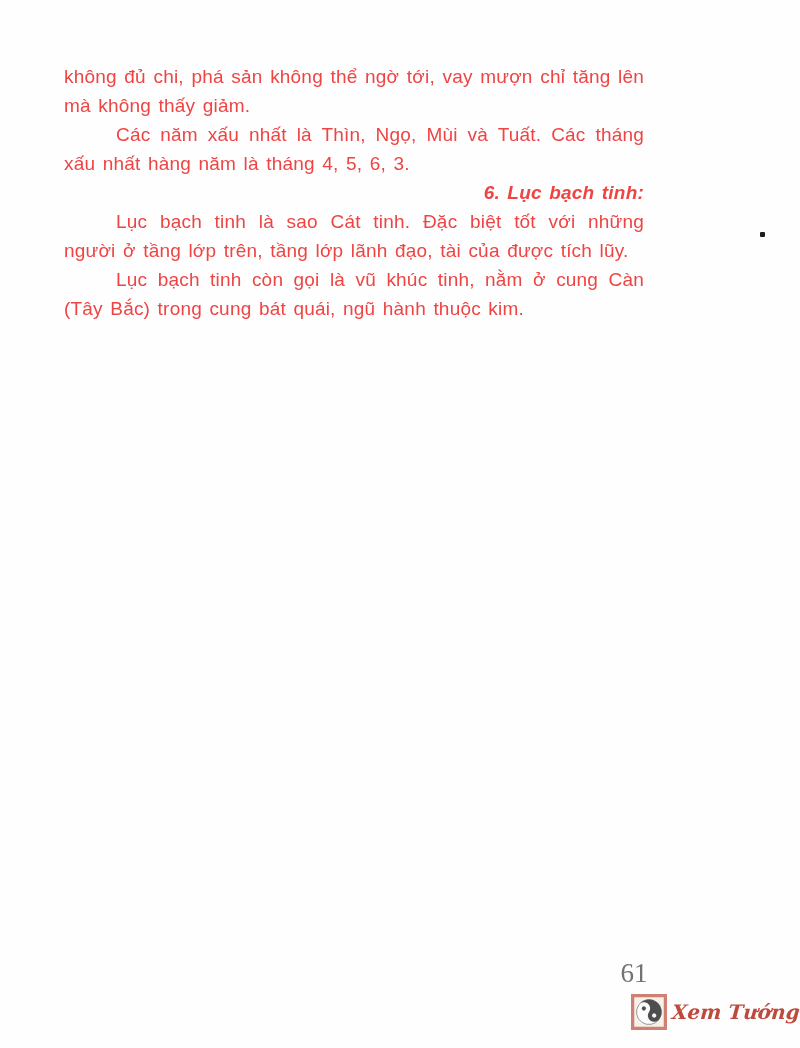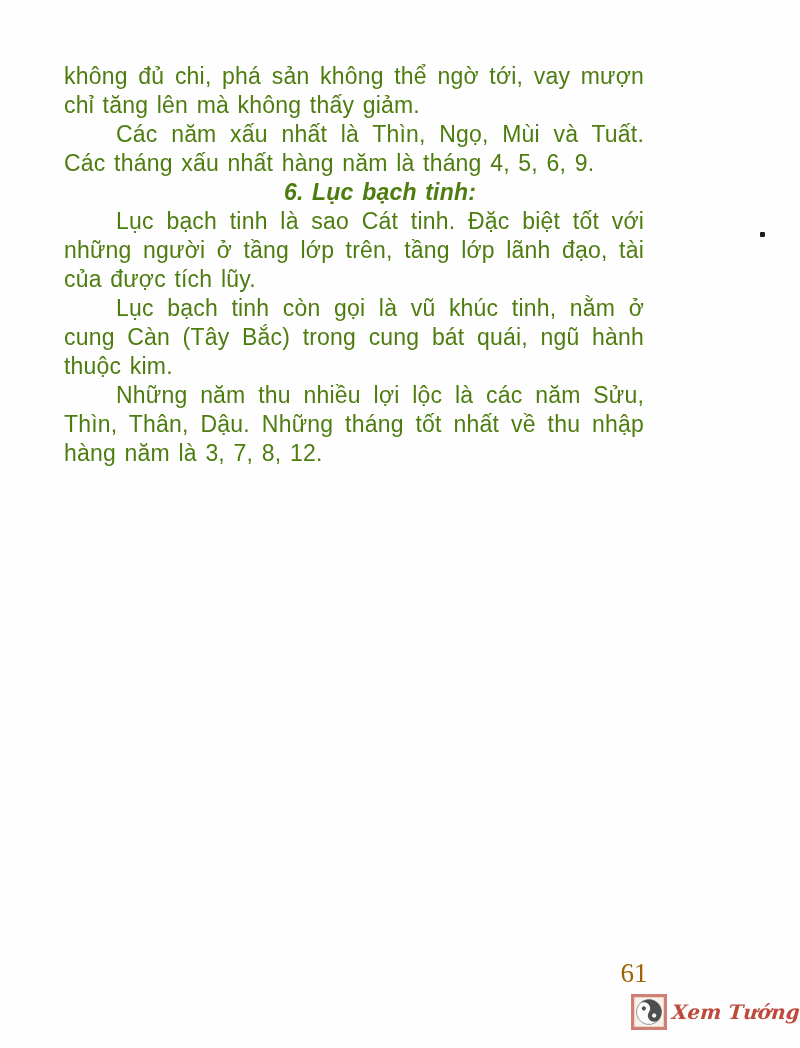--- a/index.html
+++ b/index.html
@@ -18,57 +18,57 @@
   .scan-page {
     position: absolute;
     inset: 0;
     background: #fefefe;
   }
   .text-block {
     position: absolute;
     left: 64px;
     top: 62px;
     width: 580px;
-    color: #4d7c0f;
-    font-size: 23px;
+    color: #ef4444;
+    font-size: 19px;
     line-height: 29px;
     text-align: justify;
     letter-spacing: 0.2px;
     word-spacing: 2px;
   }
   .text-block p {
     margin: 0;
     text-indent: 52px;
   }
   .text-block p.noindent {
     text-indent: 0;
   }
   .text-block p.heading {
     font-weight: bold;
     font-style: italic;
-    text-align: center;
+    text-align: right;
   }
   .ink-speck {
     position: absolute;
     left: 760px;
     top: 232px;
     width: 5px;
     height: 5px;
     background: #1d1d1d;
     border-radius: 1px;
   }
   .page-number {
     position: absolute;
     left: 604px;
     top: 958px;
     width: 60px;
     text-align: center;
     font-family: "Liberation Serif", serif;
     font-size: 27px;
-    color: #a16207;
+    color: #737373;
   }
   .watermark {
     position: absolute;
     left: 631px;
     top: 994px;
     display: flex;
     align-items: center;
     gap: 5px;
   }
   .wm-logo {
@@ -87,25 +87,24 @@
     transform: skewX(-4deg);
   }
 </style>
 </head>
 <body>
 
 <div class="scan-page">
 
   <main class="text-block">
     <p class="body noindent">không đủ chi, phá sản không thể ngờ tới, vay mượn chỉ tăng lên mà không thấy giảm.</p>
-    <p class="body">Các năm xấu nhất là Thìn, Ngọ, Mùi và Tuất. Các tháng xấu nhất hàng năm là tháng 4, 5, 6, 9.</p>
+    <p class="body">Các năm xấu nhất là Thìn, Ngọ, Mùi và Tuất. Các tháng xấu nhất hàng năm là tháng 4, 5, 6, 3.</p>
     <p class="heading">6. Lục bạch tinh:</p>
     <p class="body">Lục bạch tinh là sao Cát tinh. Đặc biệt tốt với những người ở tầng lớp trên, tầng lớp lãnh đạo, tài của được tích lũy.</p>
     <p class="body">Lục bạch tinh còn gọi là vũ khúc tinh, nằm ở cung Càn (Tây Bắc) trong cung bát quái, ngũ hành thuộc kim.</p>
-    <p class="body">Những năm thu nhiều lợi lộc là các năm Sửu, Thìn, Thân, Dậu. Những tháng tốt nhất về thu nhập hàng năm là 3, 7, 8, 12.</p>
   </main>
 
   <span class="ink-speck"></span>
 
   <div class="page-number">61</div>
 
   <div class="watermark">
     <span class="wm-logo">
       <svg width="36" height="36" viewBox="0 0 36 36" aria-hidden="true">
         <rect x="1.5" y="1.5" width="33" height="33" fill="#f7f1ea" stroke="#cd8073" stroke-width="3.5"></rect>

